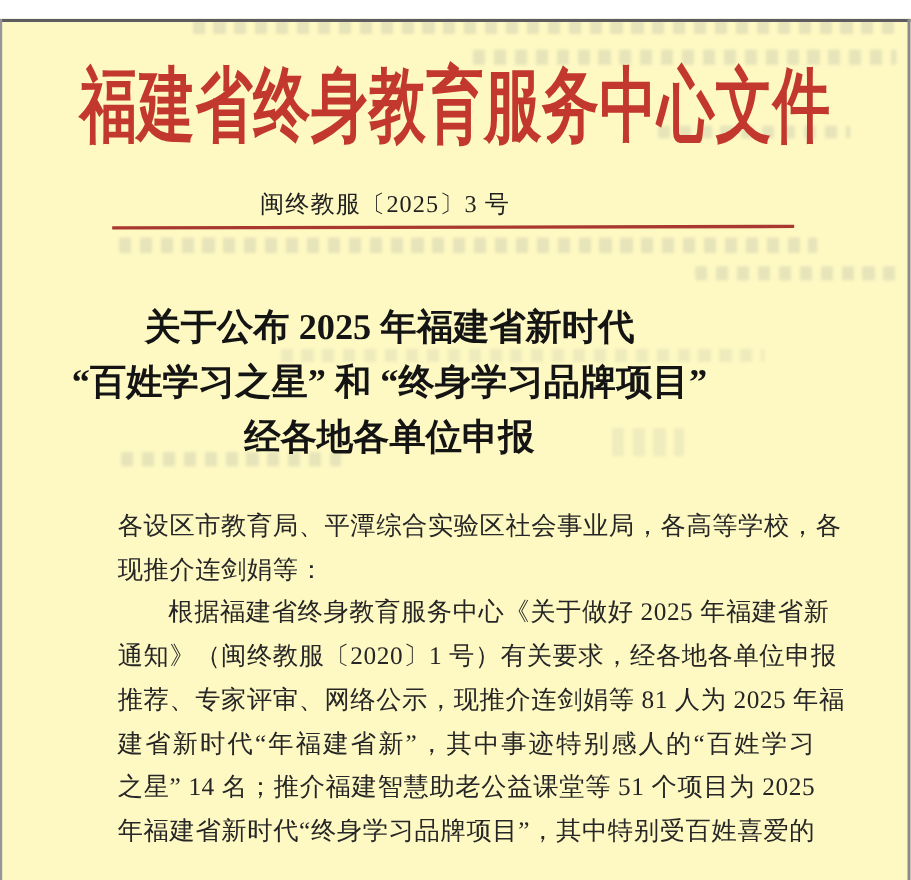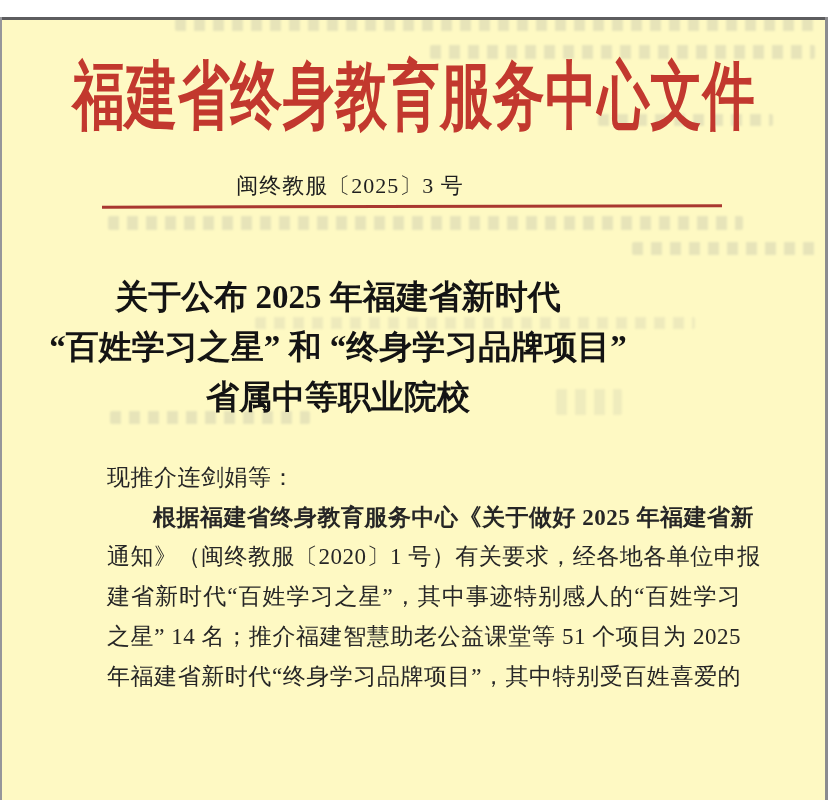--- a/index.html
+++ b/index.html
@@ -52,38 +52,39 @@
   .red-rule{
     position:absolute;top:188px;left:102px;width:620px;height:3px;
     background:var(--rule-red);
     transform:rotate(-0.12deg);
   }
   .doc-title{
     position:absolute;left:0;width:676px;
     text-align:center;
     font-size:33px;font-weight:bold;color:#141414;
     white-space:nowrap;
+    padding-left:16px;
   }
   .t1{top:258px;}
   .t2{top:308px;}
   .t3{top:358px;}
 
   .body-text{
     position:absolute;top:441px;left:107px;width:634px;
     font-size:23px;color:var(--text);
     line-height:39.7px;
     letter-spacing:.5px;
   }
   .line{
     text-align:justify;
     text-align-last:justify;
     white-space:nowrap;
   }
   .line.short{text-align-last:left;}
-  .line.indent{padding-left:46px;font-weight:bold;}
+  .line.indent{padding-left:46px;}
 </style>
 </head>
 <body>
 
 <div class="page">
 
   <div class="ghost" style="top:1px;left:175px;width:645px;height:13px;"></div>
   <div class="ghost" style="top:28px;left:430px;width:385px;height:14px;"></div>
   <div class="ghost" style="top:97px;left:598px;width:175px;height:12px;"></div>
   <div class="ghost" style="top:199px;left:108px;width:635px;height:14px;"></div>
@@ -93,27 +94,29 @@
   <div class="ghost" style="top:372px;left:556px;width:66px;height:26px;opacity:.16;"></div>
 
   <div class="red-head">福建省终身教育服务中心文件</div>
 
   <div class="doc-number">闽终教服〔2025〕3 号</div>
 
   <div class="red-rule"></div>
 
   <div class="doc-title t1">关于公布 2025 年福建省新时代</div>
   <div class="doc-title t2">“百姓学习之星” 和 “终身学习品牌项目”</div>
-  <div class="doc-title t3">省属中等职业院校</div>
+  <div class="doc-title t3">经各地各单位申报</div>
 
   <div class="body-text">
+    <div class="line">各设区市教育局、平潭综合实验区社会事业局，各高等学校，各</div>
     <div class="line short">现推介连剑娟等：</div>
     <div class="line indent">根据福建省终身教育服务中心《关于做好 2025 年福建省新</div>
     <div class="line">通知》（闽终教服〔2020〕1 号）有关要求，经各地各单位申报</div>
-    <div class="line">建省新时代“百姓学习之星”，其中事迹特别感人的“百姓学习</div>
+    <div class="line">推荐、专家评审、网络公示，现推介连剑娟等 81 人为 2025 年福</div>
+    <div class="line">建省新时代“年福建省新”，其中事迹特别感人的“百姓学习</div>
     <div class="line">之星” 14 名；推介福建智慧助老公益课堂等 51 个项目为 2025</div>
     <div class="line">年福建省新时代“终身学习品牌项目”，其中特别受百姓喜爱的</div>
   </div>
 
   <div class="edge top"></div>
   <div class="edge left"></div>
   <div class="edge right"></div>
   <div class="edge bottom"></div>
 </div>
 

